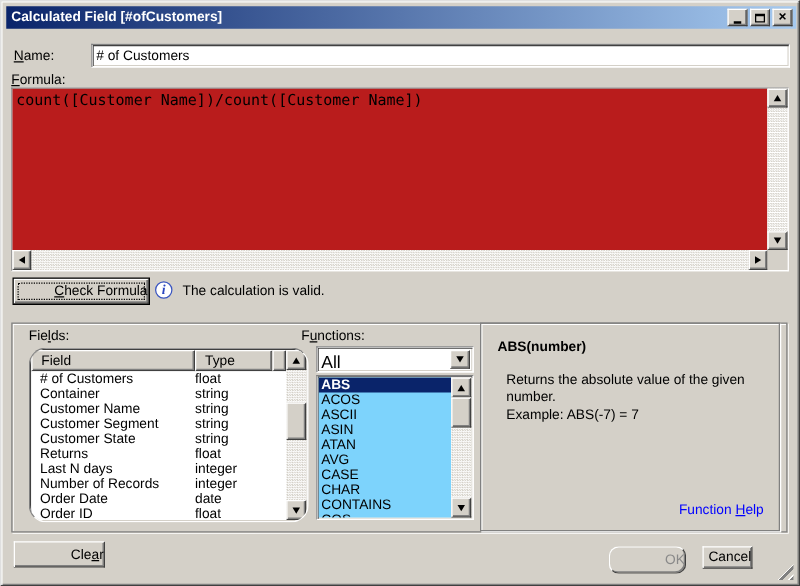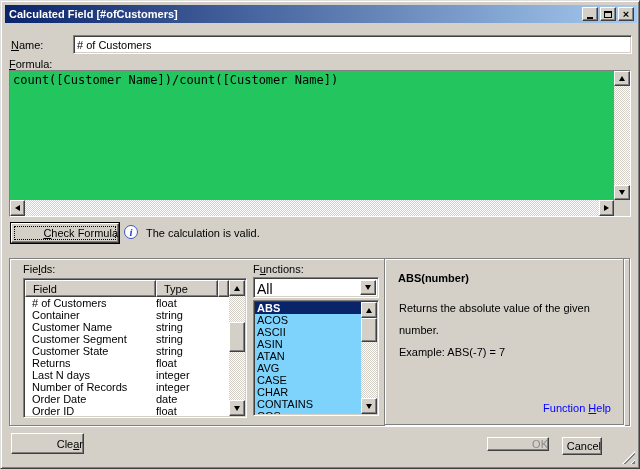--- a/index.html
+++ b/index.html
@@ -44,34 +44,34 @@
   .tri-left{width:0;height:0;border-top:3px solid transparent;border-bottom:3px solid transparent;border-right:5px solid #000;}
   .tri-right{width:0;height:0;border-top:3px solid transparent;border-bottom:3px solid transparent;border-left:5px solid #000;}
   .thumb{position:absolute;left:0;width:16px;background:var(--dialog-bg);
     border:1px solid;border-color:#ffffff #404040 #404040 #ffffff;box-shadow:inset -1px -1px 0 #808080;}
   
   .lbl{position:absolute;}
   .name-input{position:absolute;left:72px;top:34px;width:559px;height:19px;
     font-family:"Liberation Sans",sans-serif;font-size:11px;padding:2px 3px;outline:none;}
   .formula-box{position:absolute;left:8px;top:69px;width:622px;height:147px;}
   .formula-text{position:absolute;left:0;top:0;right:16px;bottom:16px;
-    font-family:"DejaVu Sans Mono",monospace;font-size:12px;padding:2px 3px;white-space:pre;overflow:hidden;background:#22c55e;}
+    font-family:"DejaVu Sans Mono",monospace;font-size:12px;padding:2px 3px;white-space:pre;overflow:hidden;background:#b91c1c;}
   .vscroll{position:absolute;top:0;right:0;bottom:16px;width:16px;}
   .hscroll{position:absolute;left:0;right:16px;bottom:0;height:16px;}
   .corner{position:absolute;right:0;bottom:0;width:16px;height:16px;background:var(--dialog-bg);}
   
   .info-icon{position:absolute;left:123px;top:224px;width:14px;height:14px;border-radius:50%;
     background:#fff;border:1px solid #3a55c0;color:#2b46c0;
     font-family:"Liberation Serif",serif;font-style:italic;font-weight:bold;font-size:11px;
     display:flex;align-items:center;justify-content:center;}
   
   .groupbox{position:absolute;left:8px;top:257px;width:621px;height:168px;
     border:1px solid #808080;box-shadow:inset 1px 1px 0 #ffffff, 1px 1px 0 #ffffff;}
   
-  .ftable{position:absolute;left:22px;top:277px;width:224px;height:140px;padding:4px;overflow:hidden;}
+  .ftable{position:absolute;left:22px;top:277px;width:224px;height:140px;padding:4px;overflow:hidden;border-radius:14px;}
   .fhead{position:absolute;left:1px;top:1px;right:17px;height:17px;display:flex;}
   .hcell{background:var(--dialog-bg);border:1px solid;border-color:#ffffff #404040 #404040 #ffffff;
     box-shadow:inset -1px -1px 0 #808080;padding:2px 0 0 7px;height:17px;}
   .hc1{width:131px;} .hc2{width:62px;} .hc3{flex:1;}
   .frows{position:absolute;left:1px;top:18px;right:17px;bottom:1px;overflow:hidden;background:#fff;}
   .trow{display:flex;height:12px;line-height:12px;}
   .trow .c1{width:124px;padding-left:7px;overflow:hidden;white-space:nowrap;}
   .trow .c2{flex:1;padding-left:7px;white-space:nowrap;}
   .list-scroll{position:absolute;top:1px;right:1px;bottom:1px;width:16px;}
   
@@ -79,21 +79,21 @@
   .combo-value{position:absolute;left:3px;top:3px;font-size:14px;}
   .combo-btn{position:absolute;top:2px;right:2px;bottom:2px;width:16px;}
   .flist{position:absolute;left:252px;top:299px;width:126px;height:116px;overflow:hidden;}
   .fitems{position:absolute;left:1px;top:1px;right:17px;bottom:1px;background:#7dd3fc;overflow:hidden;}
   .fitem{height:12px;line-height:12px;padding-left:2px;white-space:nowrap;}
   .fitem.sel{background:var(--selection);color:#fff;font-weight:bold;}
   
   .descpanel{position:absolute;left:383px;top:257px;width:240px;height:167px;
     border:1px solid #808080;box-shadow:inset 1px 1px 0 #ffffff, 1px 1px 0 #ffffff;}
   .desc-title{position:absolute;left:13px;top:13px;font-weight:bold;}
-  .desc-body{position:absolute;left:14px;top:38px;right:8px;line-height:22px;}
+  .desc-body{position:absolute;left:20px;top:38px;right:8px;line-height:14px;}
   .help-link{position:absolute;right:12px;bottom:10px;color:var(--link);cursor:pointer;}
   
   .grip{position:absolute;right:4px;bottom:4px;width:13px;height:13px;
     background:repeating-linear-gradient(135deg,transparent 0 3px,#ffffff 3px 4px,#808080 4px 6px);
     clip-path:polygon(100% 0,100% 100%,0 100%);}
 </style>
 </head>
 <body>
 
 <div class="window">
@@ -202,21 +202,21 @@
       <div class="sbtn" style="left:0;top:0;width:16px;height:16px;">
           <span class="tri-up"></span>
         </div>
       <div class="thumb" style="top:42px;height:30px;"></div>
       <div class="sbtn" style="left:0;bottom:0;width:16px;height:16px;">
           <span class="tri-down"></span>
         </div>
     </div>
   </div>
 
-  <div class="lbl" style="left:252px;top:262px;"><span>F</span><span class="u">u</span><span>nctions:</span></div>
+  <div class="lbl" style="left:240px;top:262px;"><span>F</span><span class="u">u</span><span>nctions:</span></div>
   <div class="combo sunken">
     <span class="combo-value">All</span>
     <div class="sbtn combo-btn">
         <span class="tri-down"></span>
       </div>
   </div>
   <div class="flist sunken">
     <div class="fitems">
         <div class="fitem sel">ABS</div>
         <div class="fitem">ACOS</div>
@@ -245,17 +245,17 @@
     <div class="desc-body">
       <div>Returns the absolute value of the given number.</div>
       <div>Example: ABS(-7) = 7</div>
     </div>
     <div class="help-link"><span>Function </span><span class="u">H</span><span>elp</span></div>
   </div>
 
   <div class="btn" style="left:10px;top:432px;width:73px;height:21px;">
       <span><span>Cle</span><span class="u">a</span><span>r</span></span>
     </div>
-  <div class="btn" style="left:486px;top:436px;width:62px;height:14px;color:#8a8a8a;">OK</div>
+  <div class="btn" style="left:486px;top:436px;width:62px;height:22px;color:#8a8a8a;border-radius:8px;">OK</div>
   <div class="btn" style="left:561px;top:436px;width:40px;height:18px;">Cancel</div>
   <div class="grip"></div>
 
 </div>
 
 </body></html>

